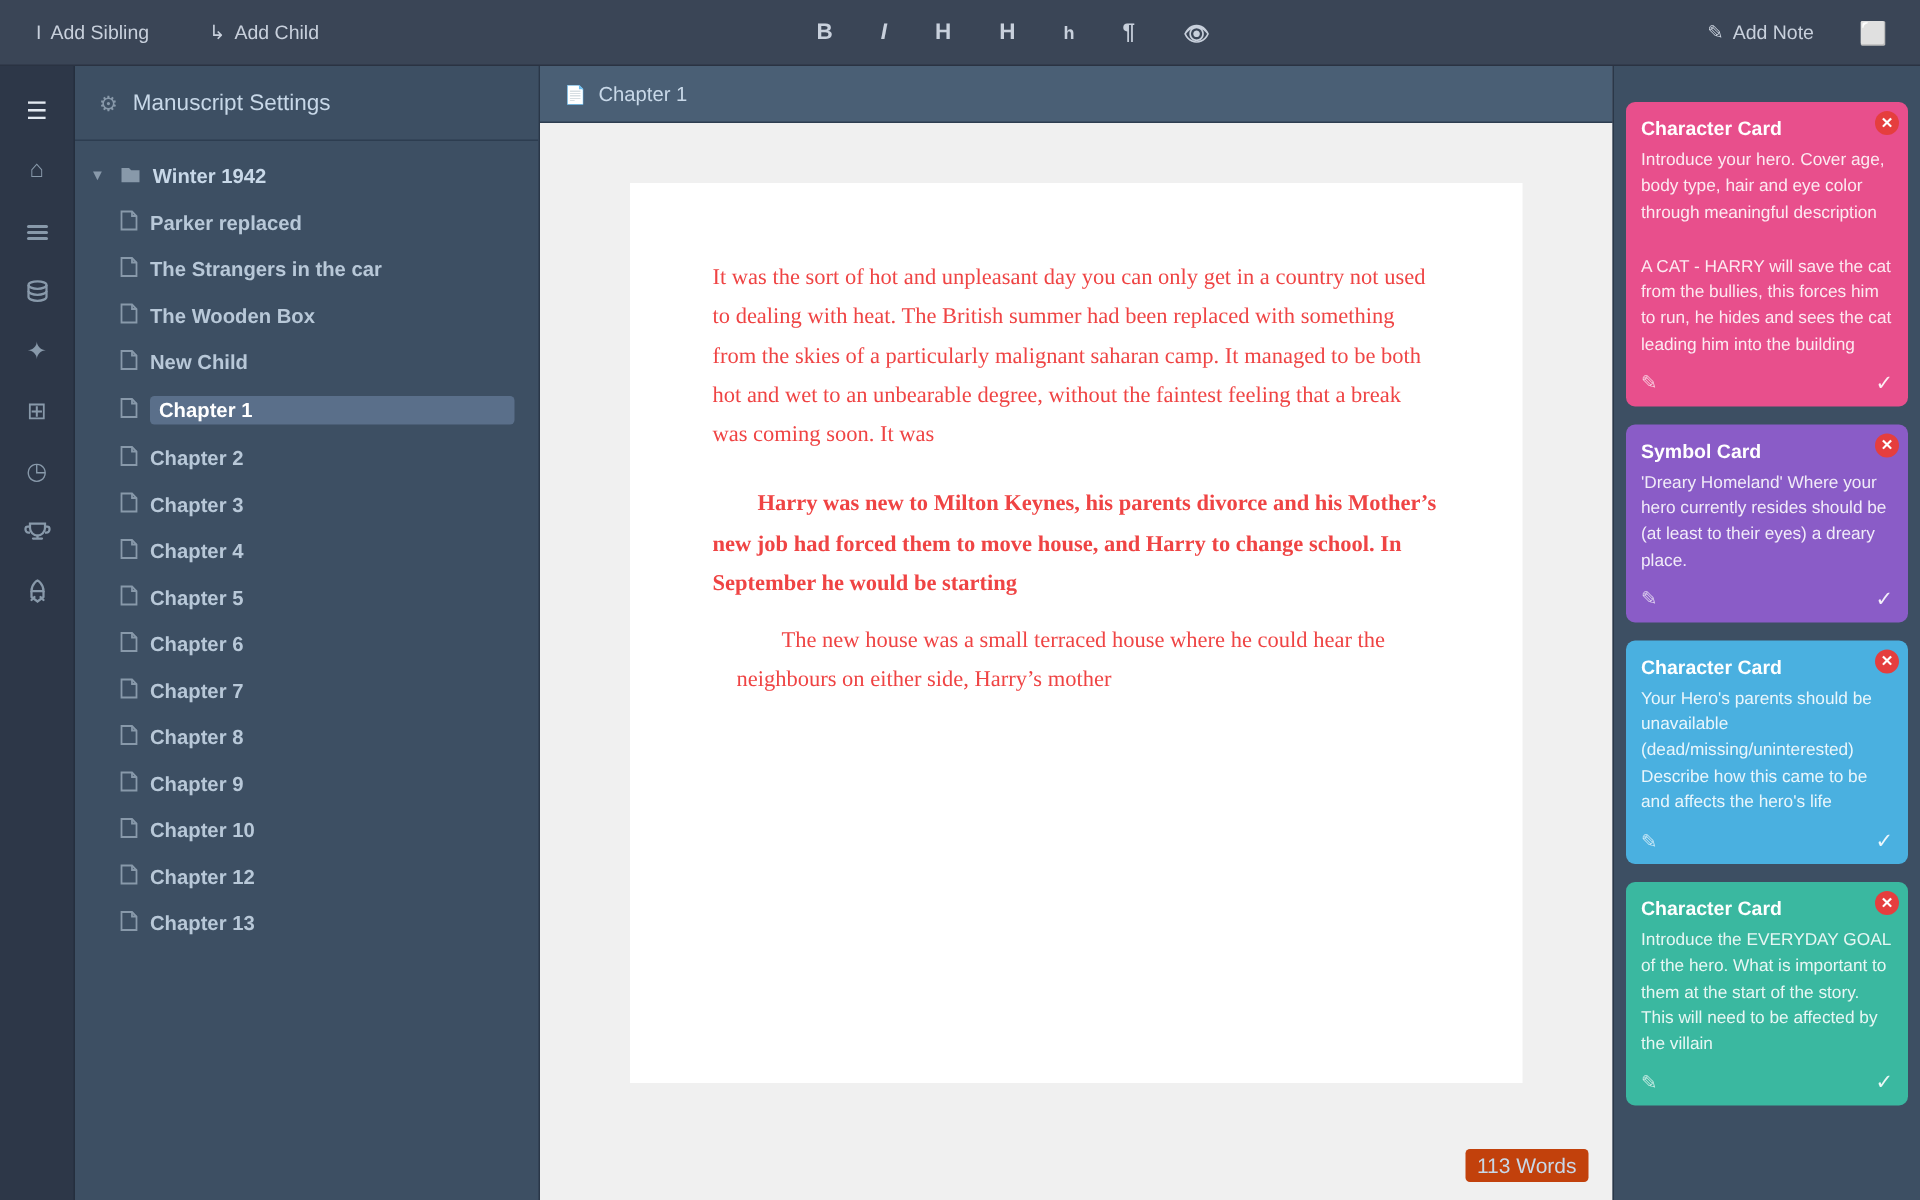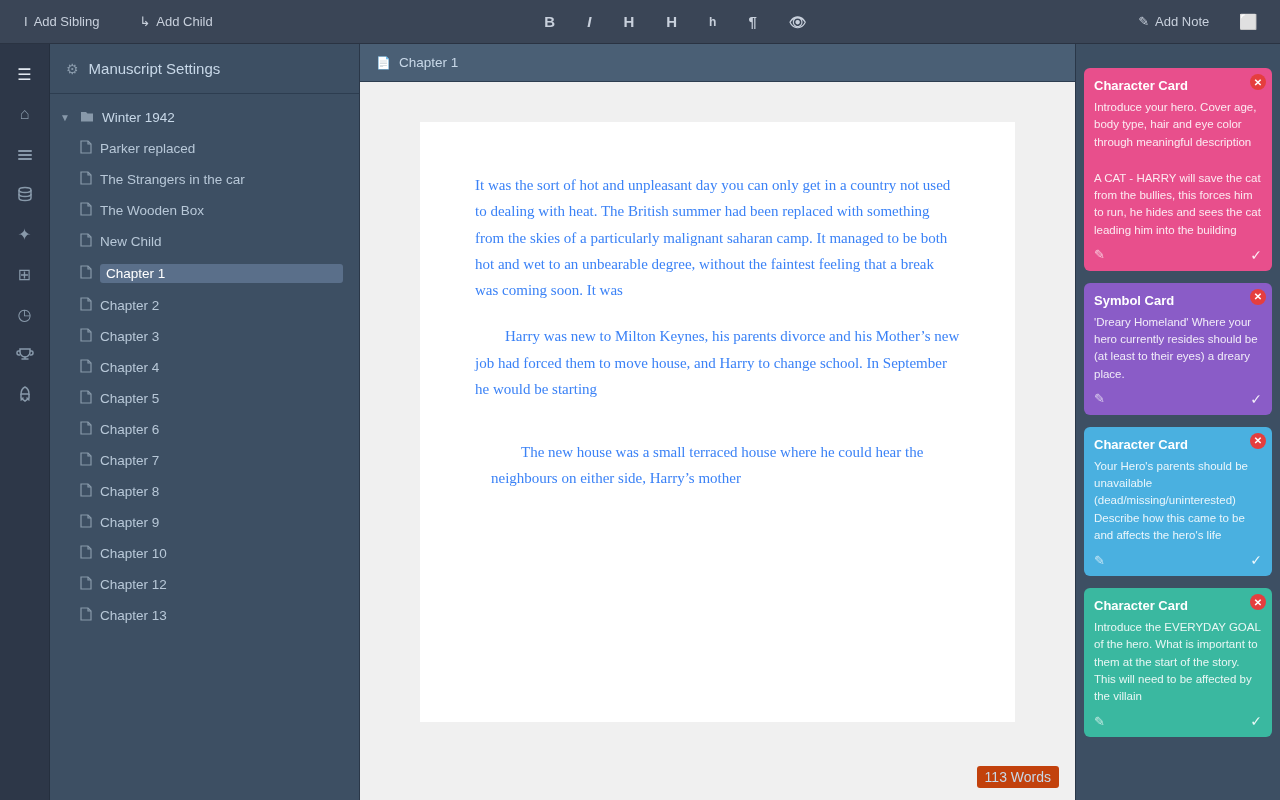--- a/index.html
+++ b/index.html
@@ -71,21 +71,21 @@
     .sidebar-tree::-webkit-scrollbar-track { background: transparent; }
     .sidebar-tree::-webkit-scrollbar-thumb { background: #4a6080; border-radius: 2px; }
 
     .tree-item {
       display: flex; align-items: center; gap: 8px;
       padding: 7px 16px 7px 16px;
       color: #b8c8d8; font-size: 13.5px; cursor: pointer;
       position: relative;
     }
     .tree-item .file-icon { color: #8899aa; font-size: 12px; flex-shrink: 0; }
-    .tree-item .item-label { flex: 1; }
+    .tree-item .item-label { flex: 1; font-weight: bold; }
     .tree-item.level-0 { padding-left: 10px; font-weight: 500; color: #c8d8e8; }
     .tree-item.level-1 { padding-left: 30px; }
     .tree-item.selected .item-label {
       background: #5a6f8a; color: #fff;
       padding: 2px 6px; border-radius: 3px;
     }
     .tree-arrow { color: #8899aa; font-size: 10px; margin-right: 2px; }
 
     
     #content {
@@ -116,21 +116,21 @@
     .content-body::-webkit-scrollbar { width: 6px; }
     .content-body::-webkit-scrollbar-thumb { background: #9aabb8; border-radius: 3px; }
     .doc-page {
       background: #fff;
       padding: 50px 55px;
       max-width: 620px;
       margin: 0 auto;
       min-height: 600px;
       font-size: 15px;
       line-height: 1.75;
-      color: #3b82f6;
+      color: #ef4444;
       font-family: Georgia, 'Times New Roman', serif;
     }
     .doc-paragraph { margin-bottom: 0; text-indent: 0; }
     .doc-paragraph.indented { text-indent: 30px; }
     .word-count {
       position: absolute;
       bottom: 12px;
       right: 16px;
       background: #c2410c;
       color: #c8d8e8;
@@ -422,21 +422,21 @@
 
   <div id="content">
     <div class="content-tab">
       <span class="content-tab-icon">📄</span>
       <span class="content-tab-label">Chapter 1</span>
     </div>
     <div class="content-body" style="position:relative;">
       <div class="doc-page" id="doc-page-content">
 
       <p class="doc-paragraph" style="margin-bottom: 20px;">It was the sort of hot and unpleasant day you can only get in a country not used to dealing with heat. The British summer had been replaced with something from the skies of a particularly malignant saharan camp. It managed to be both hot and wet to an unbearable degree, without the faintest feeling that a break was coming soon. It was</p>
-          <p class="doc-paragraph indented" style="margin-bottom: 37px;">Harry was new to Milton Keynes, his parents divorce and his Mother’s new job had forced them to move house, and Harry to change school. In September he would be starting</p>
+          <p class="doc-paragraph indented" style="margin-bottom: 12px; font-weight: bold;">Harry was new to Milton Keynes, his parents divorce and his Mother’s new job had forced them to move house, and Harry to change school. In September he would be starting</p>
           <p class="doc-paragraph indented" style="margin-bottom: 20px; margin-left: 16px;">The new house was a small terraced house where he could hear the neighbours on either side, Harry’s mother</p>
         </div>
       <div class="word-count">113 Words</div>
     </div>
   </div>
 
   <div id="notes-panel">
 
   <div class="notes-header"></div>
       <div class="note-card card-pink">

